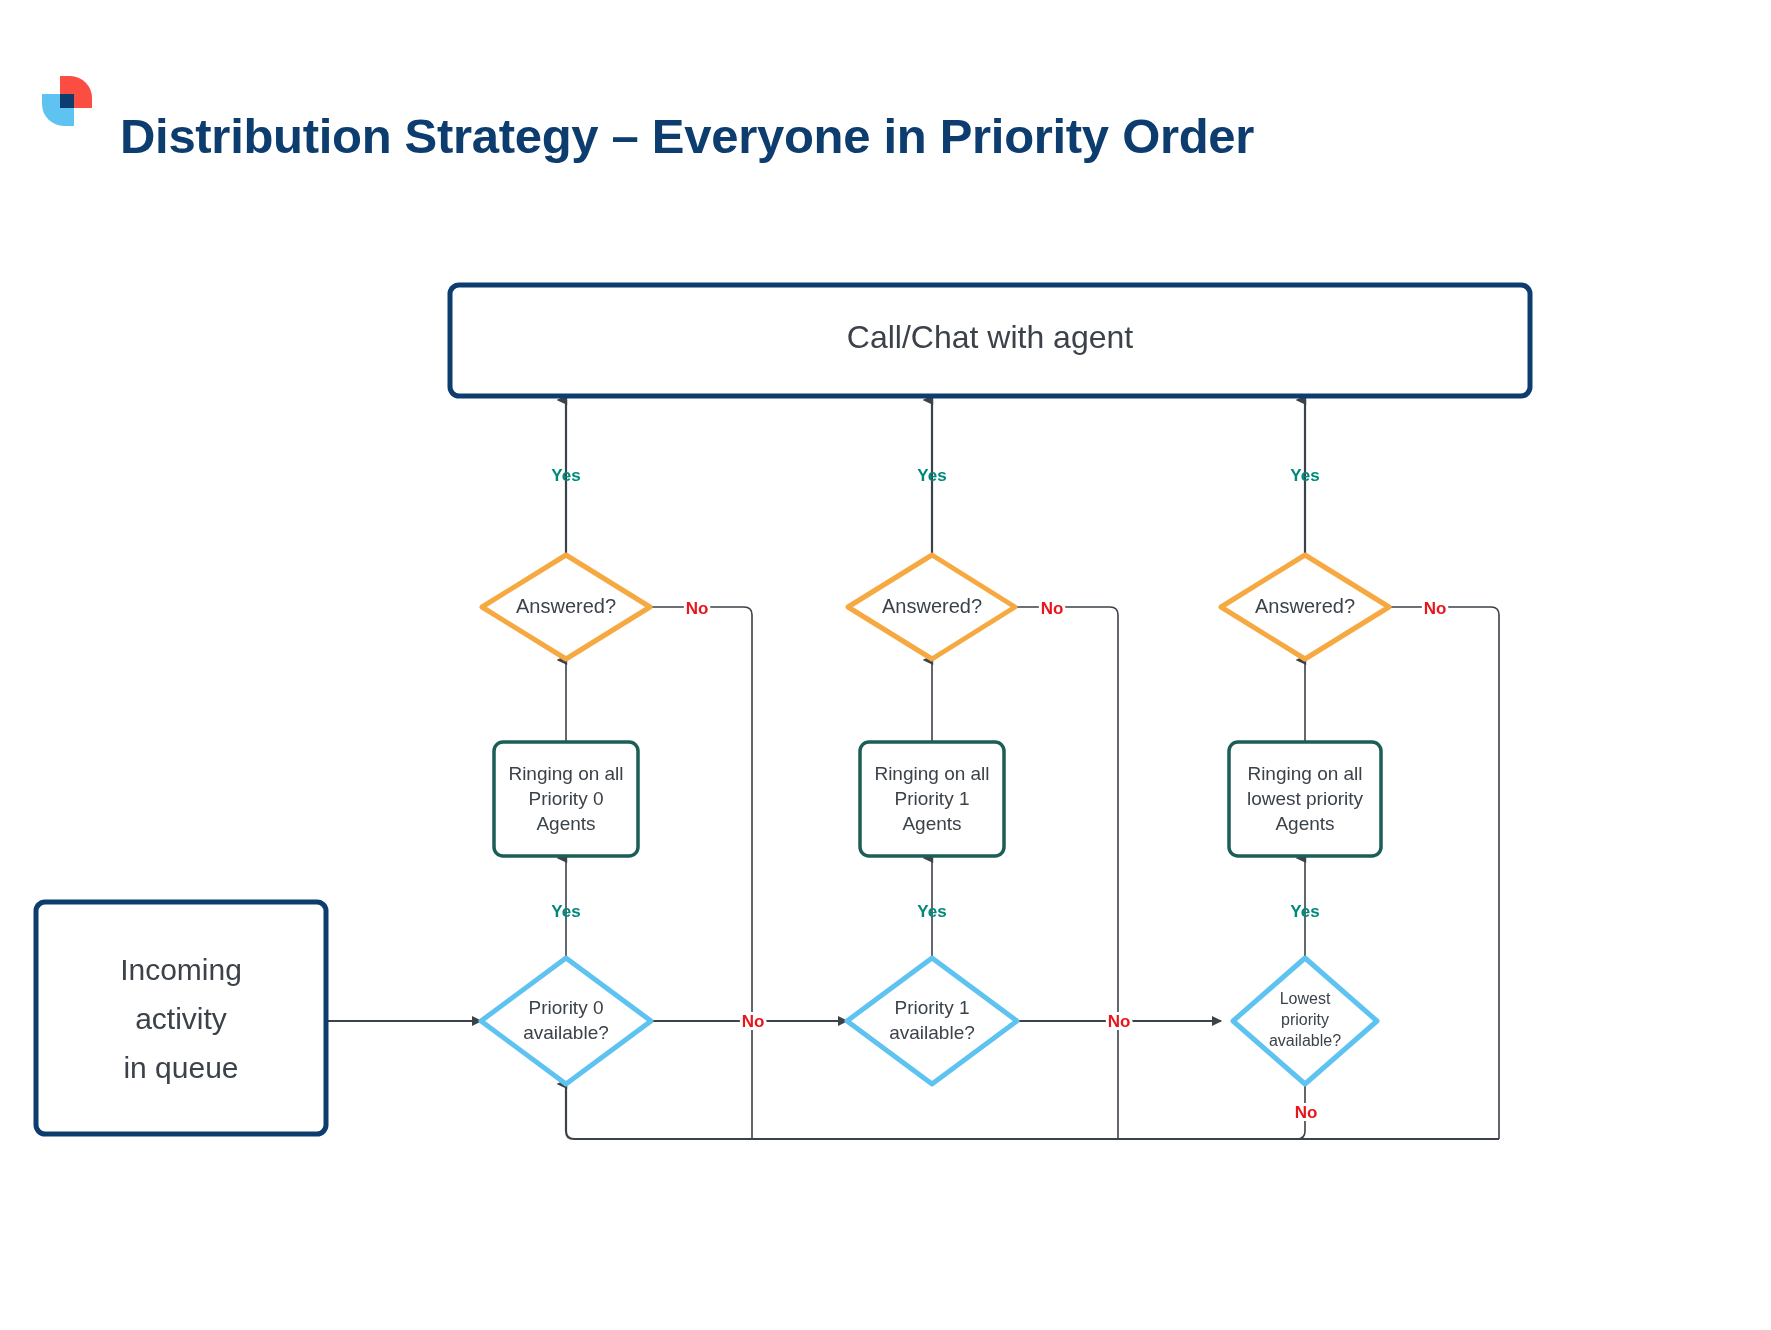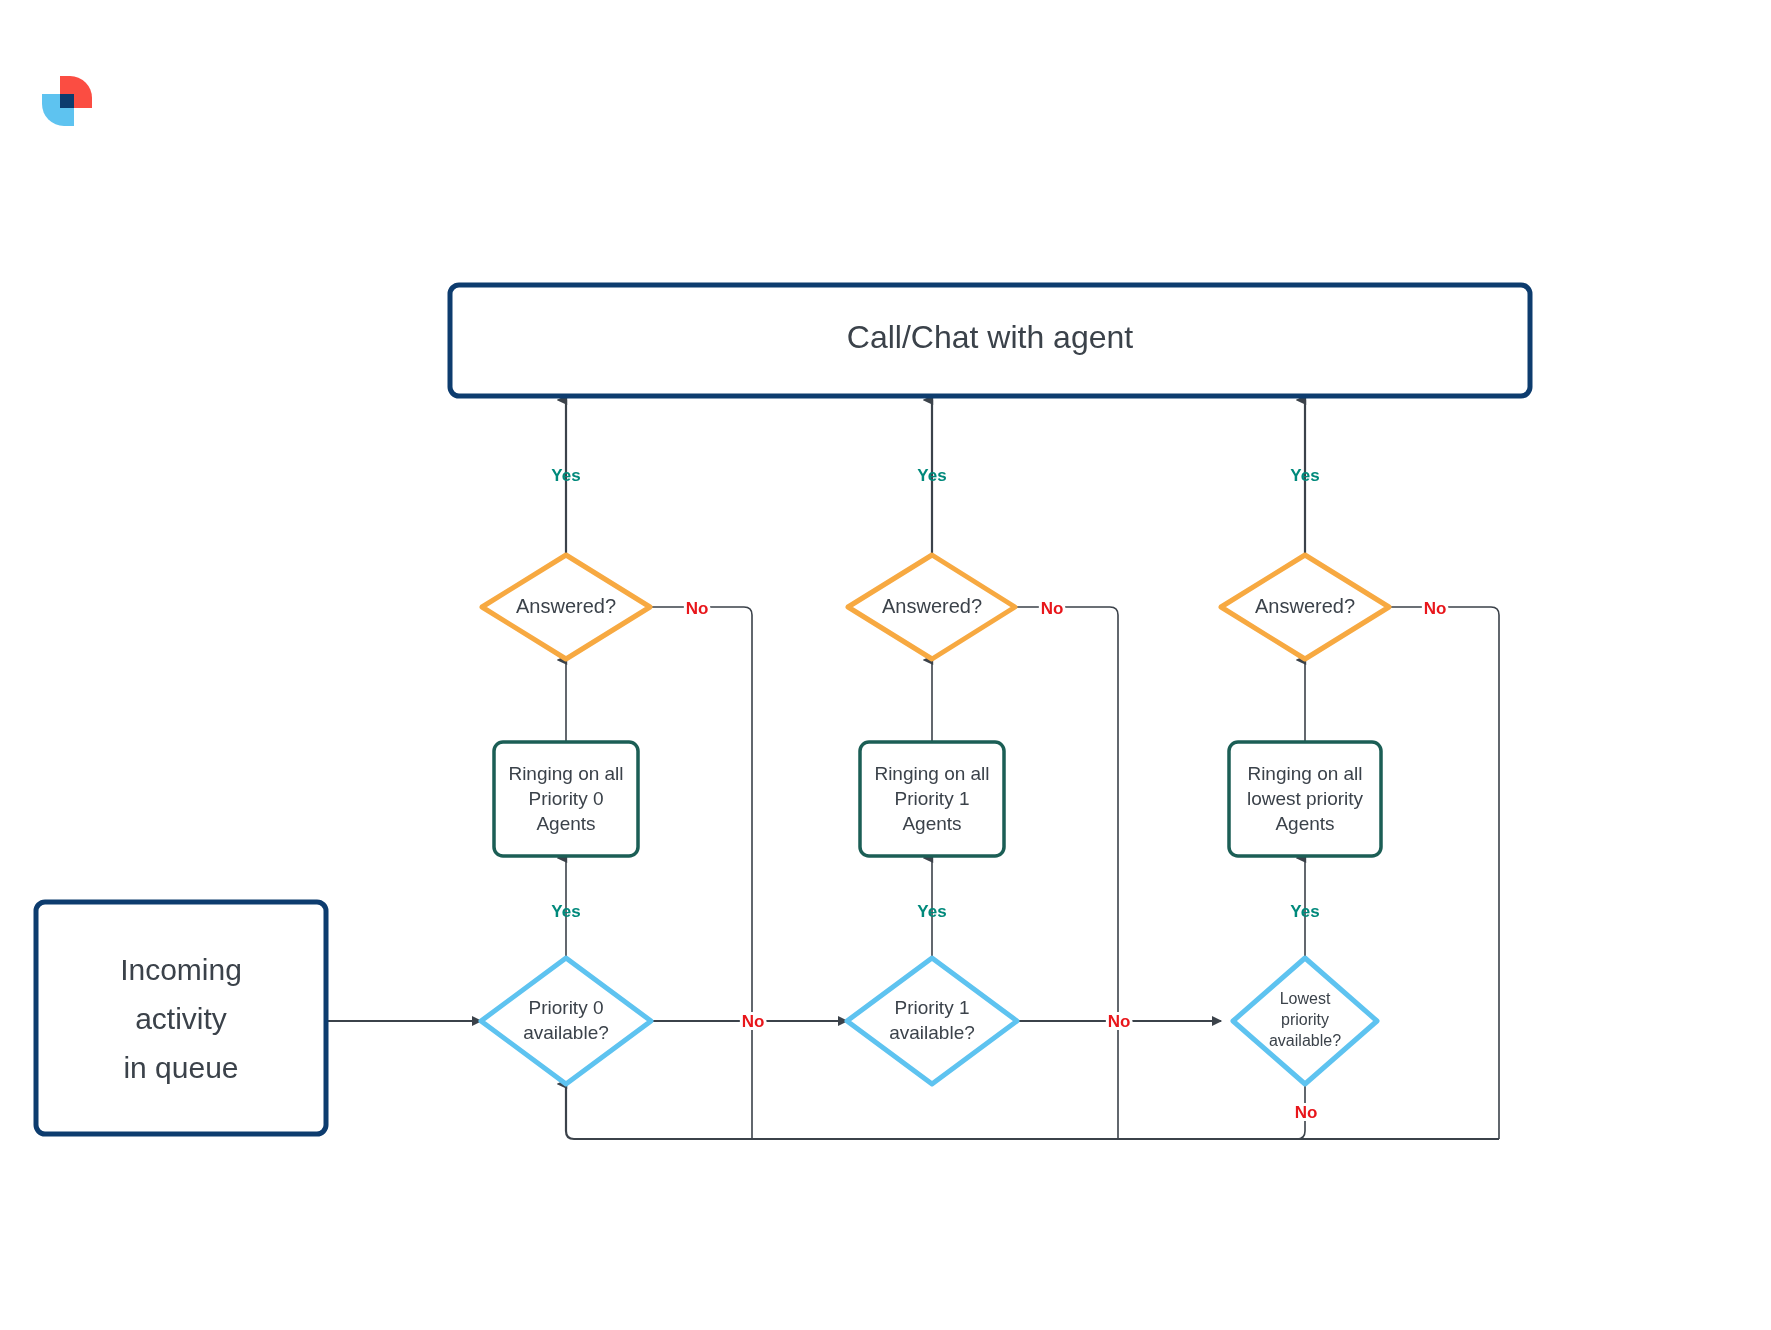--- a/index.html
+++ b/index.html
@@ -86,20 +86,21 @@
 <div id="stage">
 
   <div id="logo">
     <svg width="62" height="62" viewBox="0 0 62 62" xmlns="http://www.w3.org/2000/svg">
       <path d="M24 6 h10 a22 22 0 0 1 22 22 v10 h-32 z" fill="#fb4d42"></path>
       <path d="M6 24 h32 v32 h-10 a22 22 0 0 1 -22 -22 z" fill="#5ec3f0"></path>
       <rect x="24" y="24" width="14" height="14" fill="#0d3c6e"></rect>
     </svg>
   </div>
 
+  <div id="title">Distribution Strategy – Everyone in Priority Order</div>
 
   <svg id="diagram" viewBox="0 0 1771 1330" xmlns="http://www.w3.org/2000/svg">
     <defs>
       <marker id="arrowUp" markerWidth="11" markerHeight="11" refX="5.5" refY="9.4" orient="auto" markerUnits="userSpaceOnUse">
         <path d="M5.5 0 L10.6 10.6 L0.4 10.6 Z" fill="#3b424a"></path>
       </marker>
       <marker id="arrowRight" markerWidth="11" markerHeight="11" refX="9.4" refY="5.5" orient="auto" markerUnits="userSpaceOnUse">
         <path d="M10.6 5.5 L0 10.6 L0 0.4 Z" fill="#3b424a"></path>
       </marker>
       <marker id="arrowGeneric" markerWidth="11" markerHeight="11" refX="9.4" refY="5.5" orient="auto" markerUnits="userSpaceOnUse">

